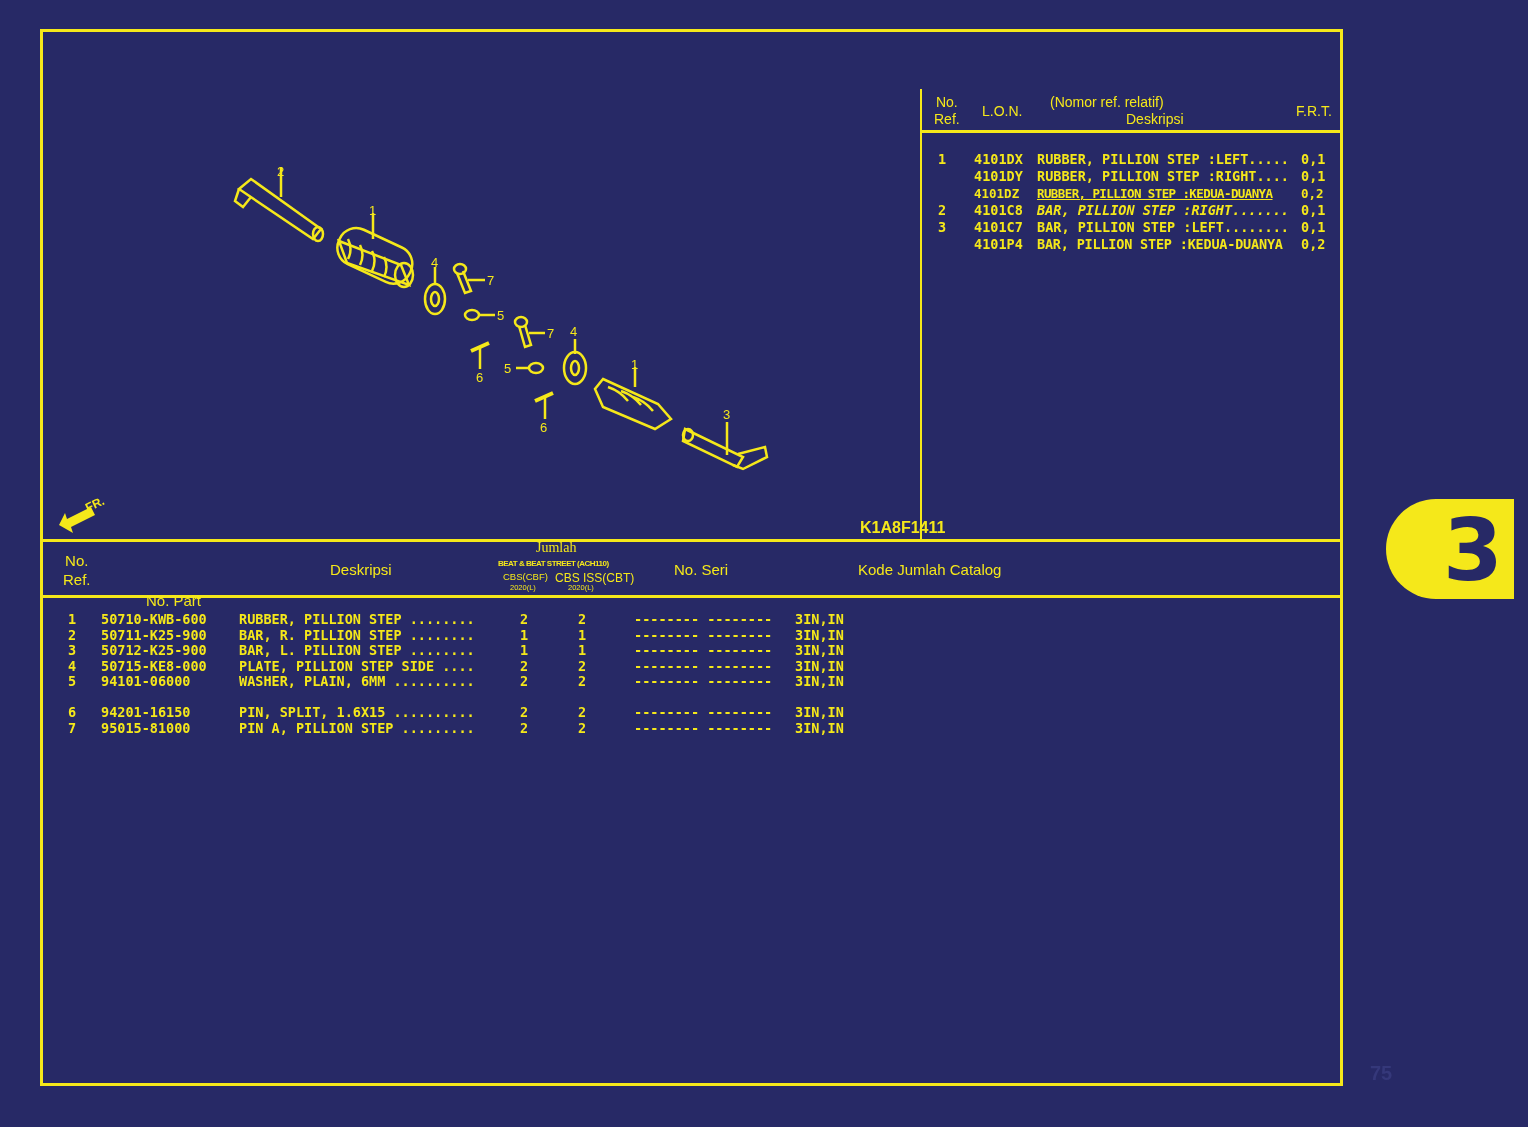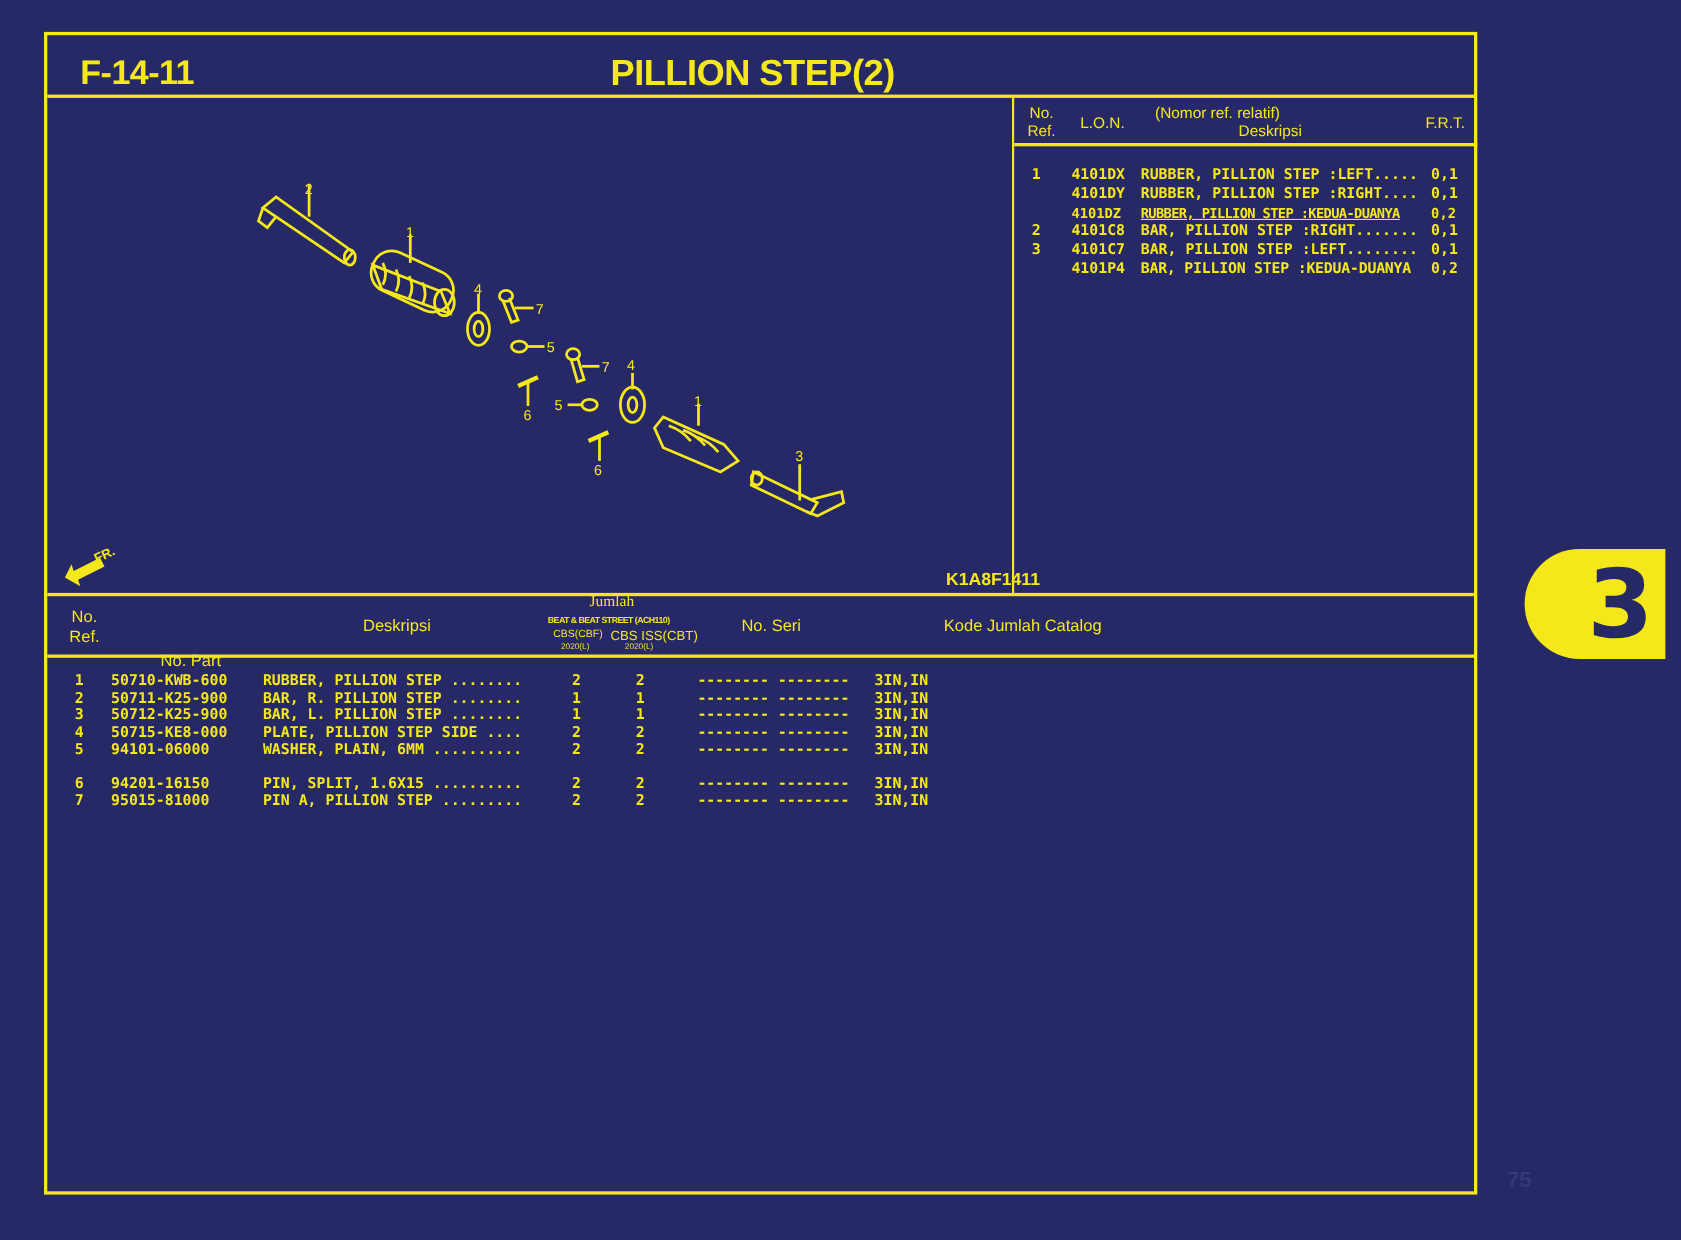--- a/index.html
+++ b/index.html
@@ -20,24 +20,20 @@
   .brow{position:absolute;height:15.5px;line-height:15.5px;white-space:pre;}
   .tab{position:absolute;left:1386px;top:499px;width:128px;height:100px;background:#f5e81a;border-radius:50px 0 0 50px;}
   .tabnum{position:absolute;left:1418px;top:500px;width:110px;font-size:86px;font-weight:bold;color:#272966;text-align:center;font-family:"DejaVu Sans",sans-serif;line-height:100px;}
   .pagenum{position:absolute;left:1370px;top:1062px;font-size:20px;color:#35387a;font-weight:bold;}
   .imgid{position:absolute;left:817px;top:430px;font-size:16px;font-weight:bold;}
 </style>
 </head>
 <body>
 
 <div class="frame">
-  <div class="hdr">
-    <div class="code">F-14-11</div>
-    <div class="title">PILLION STEP(2)</div>
-  </div>
 
   <div class="diagram">
     <svg width="877" height="452" viewBox="0 0 877 452">
       <g fill="none" stroke="#f5e81a" stroke-width="2.5">
 
         <path d="M196 100 L208 90 L278 140 L270 150 Z"></path>
         <ellipse cx="275" cy="145" rx="5" ry="7"></ellipse>
         <path d="M196 100 L192 112 L200 118 L208 108"></path>
         <line x1="238" y1="78" x2="238" y2="108"></line>
 
@@ -113,21 +109,21 @@
 Ref.</span>
     <span style="left:60px;top:14px;">L.O.N.</span>
     <span style="left:128px;top:5px;">(Nomor ref. relatif)</span>
     <span style="left:204px;top:22px;">Deskripsi</span>
     <span style="left:374px;top:14px;">F.R.T.</span>
   </div>
 
   <div class="rrow mono" style="top:119px;"><span style="position:absolute;left:16px;">1</span><span style="position:absolute;left:52px;">4101DX</span><span style="position:absolute;left:115px;">RUBBER, PILLION STEP :LEFT.....</span><span style="position:absolute;left:379px;">0,1</span></div>
   <div class="rrow mono" style="top:136px;"><span style="position:absolute;left:16px;"></span><span style="position:absolute;left:52px;">4101DY</span><span style="position:absolute;left:115px;">RUBBER, PILLION STEP :RIGHT....</span><span style="position:absolute;left:379px;">0,1</span></div>
   <div class="rrow mono" style="top:153px;font-size:12.5px;"><span style="position:absolute;left:16px;"></span><span style="position:absolute;left:52px;">4101DZ</span><span style="position:absolute;left:115px;letter-spacing:-0.6px;text-decoration:underline;">RUBBER, PILLION STEP :KEDUA-DUANYA</span><span style="position:absolute;left:379px;">0,2</span></div>
-  <div class="rrow mono" style="top:170px;"><span style="position:absolute;left:16px;">2</span><span style="position:absolute;left:52px;">4101C8</span><span style="position:absolute;left:115px;">BAR, PILLION STEP :RIGHT.......</span><span style="position:absolute;left:379px;">0,1</span></div>
+  <div class="rrow mono" style="top:170px;"><span style="position:absolute;left:16px;">2</span><span style="position:absolute;left:52px;">4101C8</span><span style="position:absolute;left:115px;font-style:italic;">BAR, PILLION STEP :RIGHT.......</span><span style="position:absolute;left:379px;">0,1</span></div>
   <div class="rrow mono" style="top:187px;"><span style="position:absolute;left:16px;">3</span><span style="position:absolute;left:52px;">4101C7</span><span style="position:absolute;left:115px;">BAR, PILLION STEP :LEFT........</span><span style="position:absolute;left:379px;">0,1</span></div>
   <div class="rrow mono" style="top:204px;"><span style="position:absolute;left:16px;"></span><span style="position:absolute;left:52px;">4101P4</span><span style="position:absolute;left:115px;letter-spacing:-0.2px;">BAR, PILLION STEP :KEDUA-DUANYA</span><span style="position:absolute;left:379px;">0,2</span></div>
 
   <div class="hdiv"></div>
 
   <div class="bhead">
     <span style="left:20px;top:519px;white-space:pre;line-height:19px;text-align:center;">No.
 Ref.</span>
     <span style="left:103px;top:560px;">No. Part</span>
     <span style="left:287px;top:529px;">Deskripsi</span>

